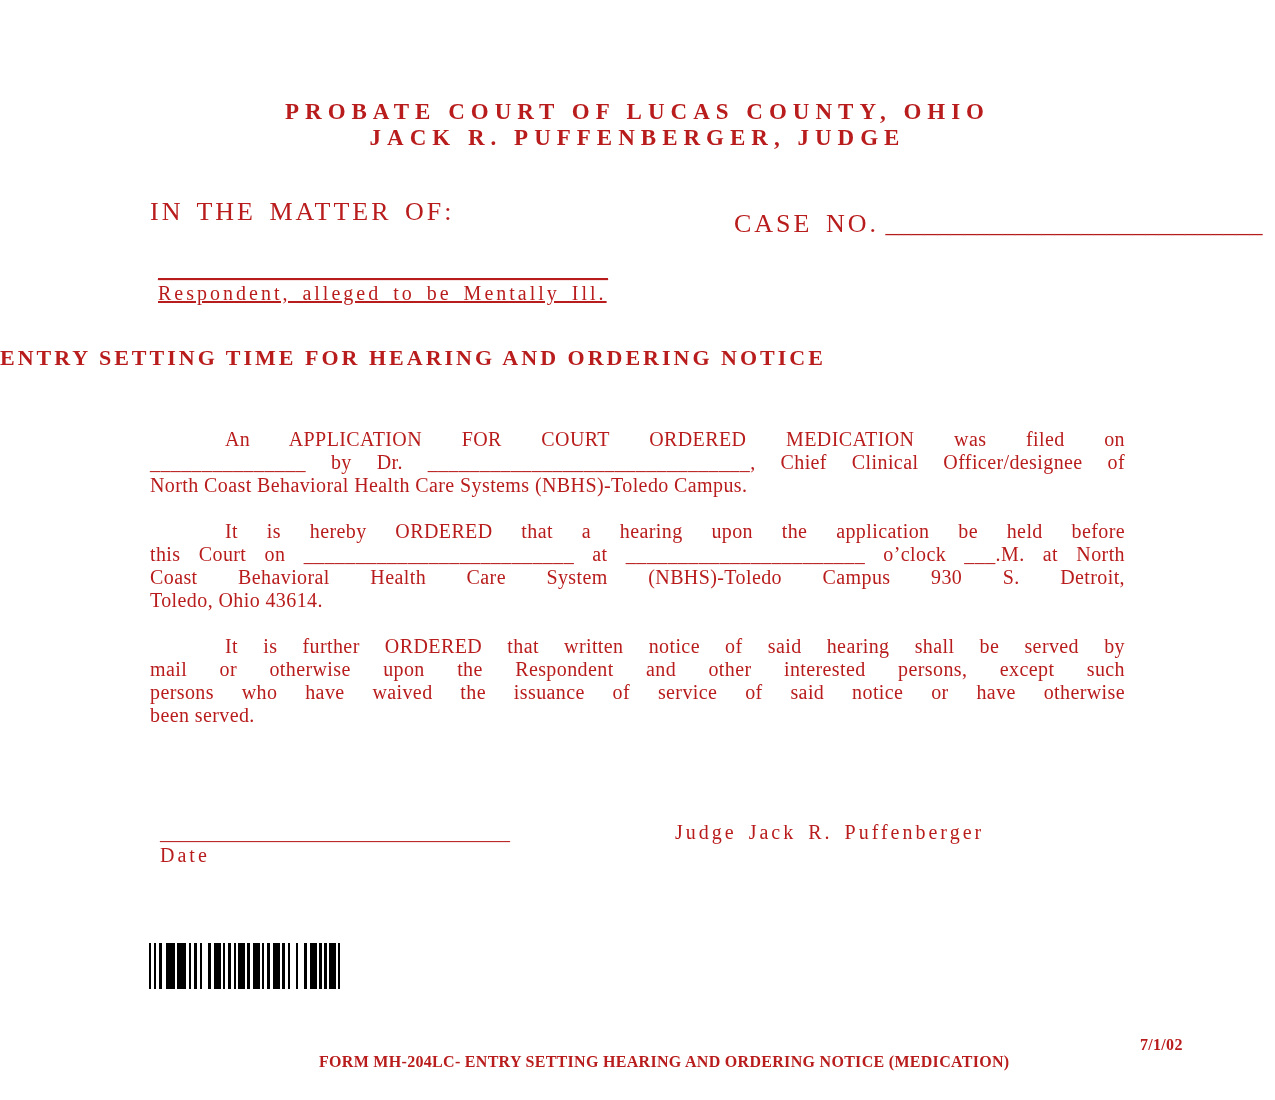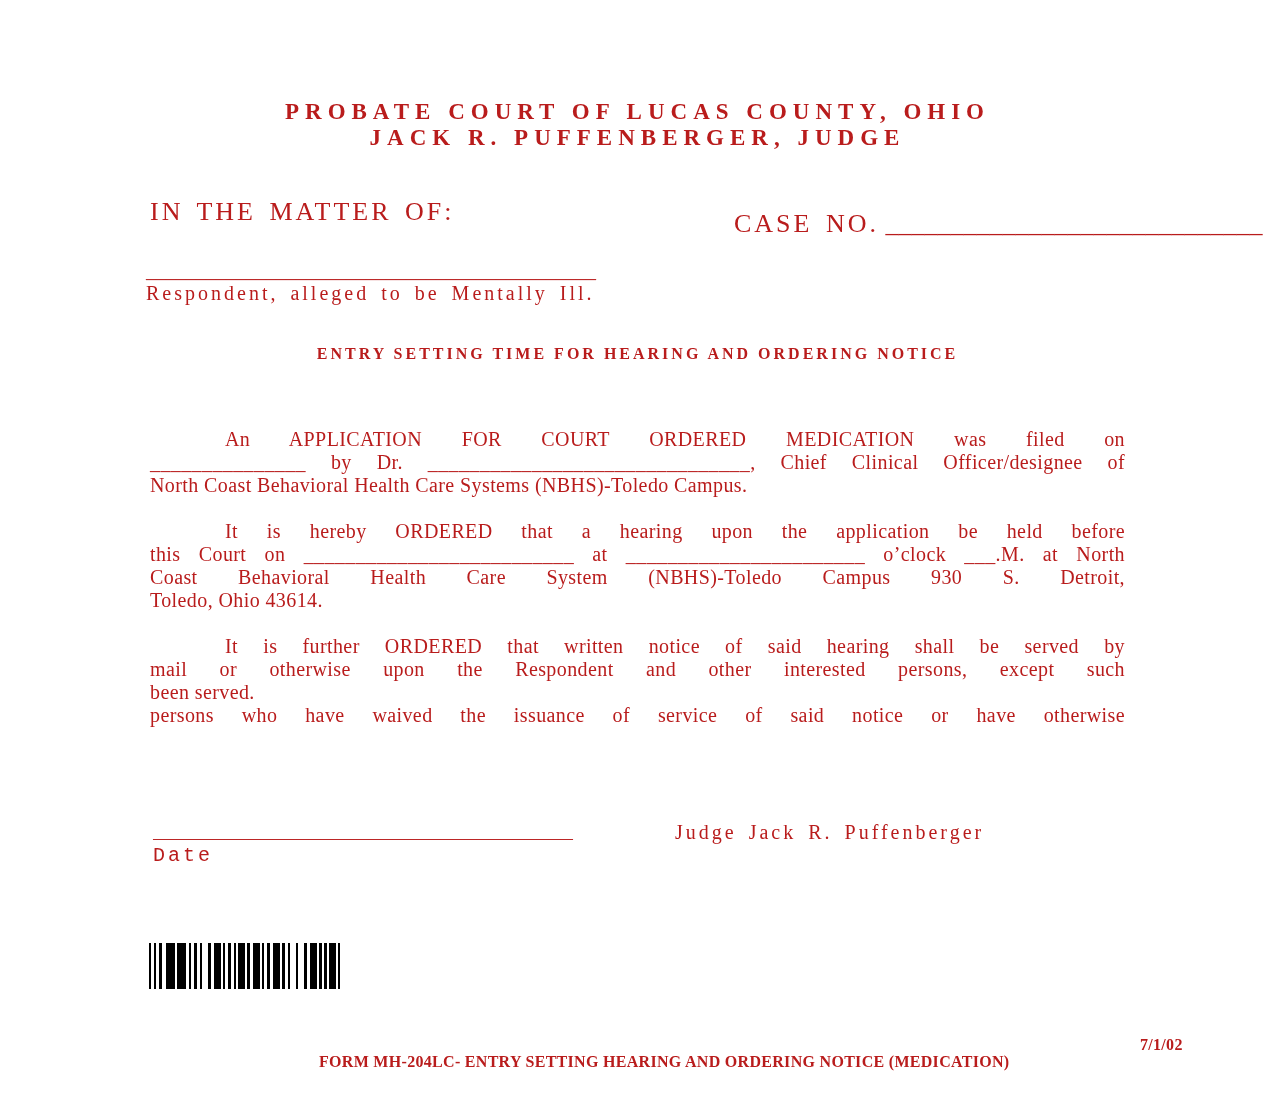--- a/index.html
+++ b/index.html
@@ -33,33 +33,34 @@
     height: 24px;
     font-size: 26px;
   }
   .expanded { letter-spacing: 3px; word-spacing: 4px; }
   .case-group { position: absolute; left: 540px; top: 12px; white-space: nowrap; margin-left: 44px; }
   .blank { letter-spacing: 0; word-spacing: 0; white-space: nowrap; }
 
   .respondent-block {
     position: absolute;
     top: 259px;
-    left: 146px;
+    left: 158px;
     font-size: 20px;
     line-height: 23px;
+    text-decoration: underline;
   }
 
   .entry-title {
     position: absolute;
     top: 345px;
     left: 0;
     width: 100%;
-    text-align: center;
+    text-align: left;
     font-weight: bold;
-    font-size: 16px;
+    font-size: 22px;
     letter-spacing: 3px;
   }
 
   .paragraphs {
     position: absolute;
     top: 428px;
     left: 150px;
     width: 975px;
     font-size: 20px;
     line-height: 23px;
@@ -68,21 +69,21 @@
   .para { margin: 0 0 23px 0; }
   .pline { text-align: justify; text-align-last: justify; }
   .pline.first { text-indent: 75px; }
   .pline.last { text-align: left; text-align-last: left; }
 
   .sig {
     position: absolute;
     font-size: 20px;
     line-height: 23px;
   }
-  .sig-date  { top: 821px; left: 153px; font-family: Liberation Mono, monospace; }
+  .sig-date  { top: 821px; left: 160px; }
   .sig-judge { top: 821px; left: 675px; }
 
   .barcode {
     position: absolute;
     top: 943px;
     left: 149px;
     width: 191px;
     height: 46px;
     background: #ffffff;
   }
@@ -139,22 +140,22 @@
       </div>
       <div class="para">
         <div class="pline first">It is hereby ORDERED that a hearing upon the application be held before</div>
         <div class="pline">this Court on __________________________ at _______________________ o’clock ___.M. at North</div>
         <div class="pline">Coast Behavioral Health Care System (NBHS)-Toledo Campus 930 S. Detroit,</div>
         <div class="pline last">Toledo, Ohio 43614.</div>
       </div>
       <div class="para">
         <div class="pline first">It is further ORDERED that written notice of said hearing shall be served by</div>
         <div class="pline">mail or otherwise upon the Respondent and other interested persons, except such</div>
+        <div class="pline">persons who have waived the issuance of service of said notice or have otherwise</div>
         <div class="pline last">been served.</div>
-        <div class="pline">persons who have waived the issuance of service of said notice or have otherwise</div>
       </div>
     </div>
 
   <div class="sig sig-date">
     <div class="blank">___________________________________</div>
     <div class="expanded">Date</div>
   </div>
 
   <div class="sig sig-judge">
     <div class="expanded">Judge Jack R. Puffenberger</div>

